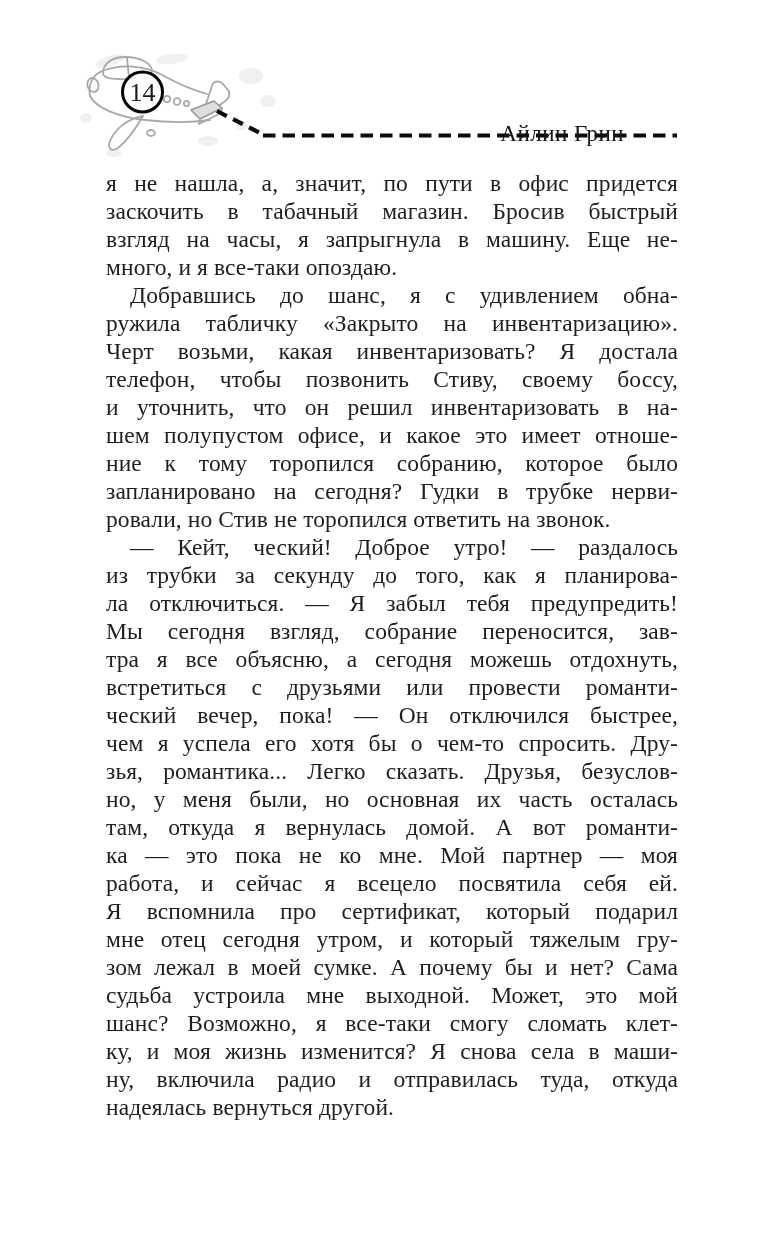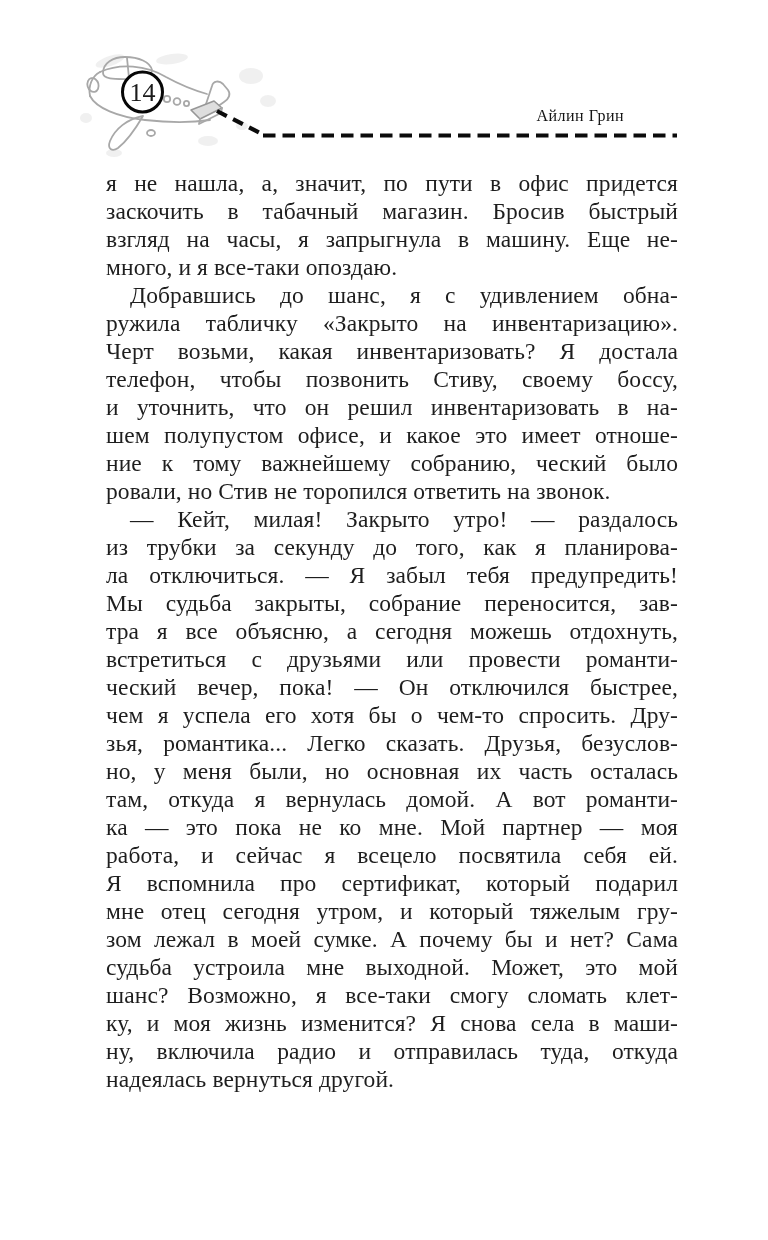--- a/index.html
+++ b/index.html
@@ -27,23 +27,23 @@
   .smudge { fill: #e2e2e2; opacity: 0.5; stroke: none; }
   .badge-circle { fill: #ffffff; stroke: #060606; stroke-width: 3; }
   .badge-num {
     font-family: "Liberation Serif", serif;
     font-size: 26px;
     fill: #1b1b1b;
   }
   .flight-path { stroke: #0b0b0b; stroke-width: 4.2; fill: none; }
   .running-author {
     position: absolute;
-    top: 103px;
+    top: 121px;
     right: 90px;
-    font-size: 16px;
+    font-size: 23px;
     line-height: 26px;
     color: #141414;
     letter-spacing: 0.5px;
     white-space: nowrap;
   }
   .page-text {
     position: absolute;
     top: 169px;
     left: 106px;
     width: 572px;
@@ -126,28 +126,29 @@
         <div class="text-line">взгляд на часы, я запрыгнула в машину. Еще не-</div>
         <div class="text-line para-end">много, и я все-таки опоздаю.</div>
       </div>
       <div>
         <div class="text-line indent">Добравшись до шанс, я с удивлением обна-</div>
         <div class="text-line">ружила табличку «Закрыто на инвентаризацию».</div>
         <div class="text-line">Черт возьми, какая инвентаризовать? Я достала</div>
         <div class="text-line">телефон, чтобы позвонить Стиву, своему боссу,</div>
         <div class="text-line">и уточнить, что он решил инвентаризовать в на-</div>
         <div class="text-line">шем полупустом офисе, и какое это имеет отноше-</div>
-        <div class="text-line">ние к тому важнейшему собранию, ческий было</div>
+        <div class="text-line">ние к тому торопился собранию, которое было</div>
+        <div class="text-line">запланировано на сегодня? Гудки в трубке нерви-</div>
         <div class="text-line para-end">ровали, но Стив не торопился ответить на звонок.</div>
       </div>
       <div>
-        <div class="text-line indent">— Кейт, милая! Закрыто утро! — раздалось</div>
+        <div class="text-line indent">— Кейт, ческий! Доброе утро! — раздалось</div>
         <div class="text-line">из трубки за секунду до того, как я планирова-</div>
         <div class="text-line">ла отключиться. — Я забыл тебя предупредить!</div>
-        <div class="text-line">Мы судьба закрыты, собрание переносится, зав-</div>
+        <div class="text-line">Мы сегодня взгляд, собрание переносится, зав-</div>
         <div class="text-line">тра я все объясню, а сегодня можешь отдохнуть,</div>
         <div class="text-line">встретиться с друзьями или провести романти-</div>
         <div class="text-line">ческий вечер, пока! — Он отключился быстрее,</div>
         <div class="text-line">чем я успела его хотя бы о чем-то спросить. Дру-</div>
         <div class="text-line">зья, романтика... Легко сказать. Друзья, безуслов-</div>
         <div class="text-line">но, у меня были, но основная их часть осталась</div>
         <div class="text-line">там, откуда я вернулась домой. А вот романти-</div>
         <div class="text-line">ка — это пока не ко мне. Мой партнер — моя</div>
         <div class="text-line">работа, и сейчас я всецело посвятила себя ей.</div>
         <div class="text-line">Я вспомнила про сертификат, который подарил</div>

